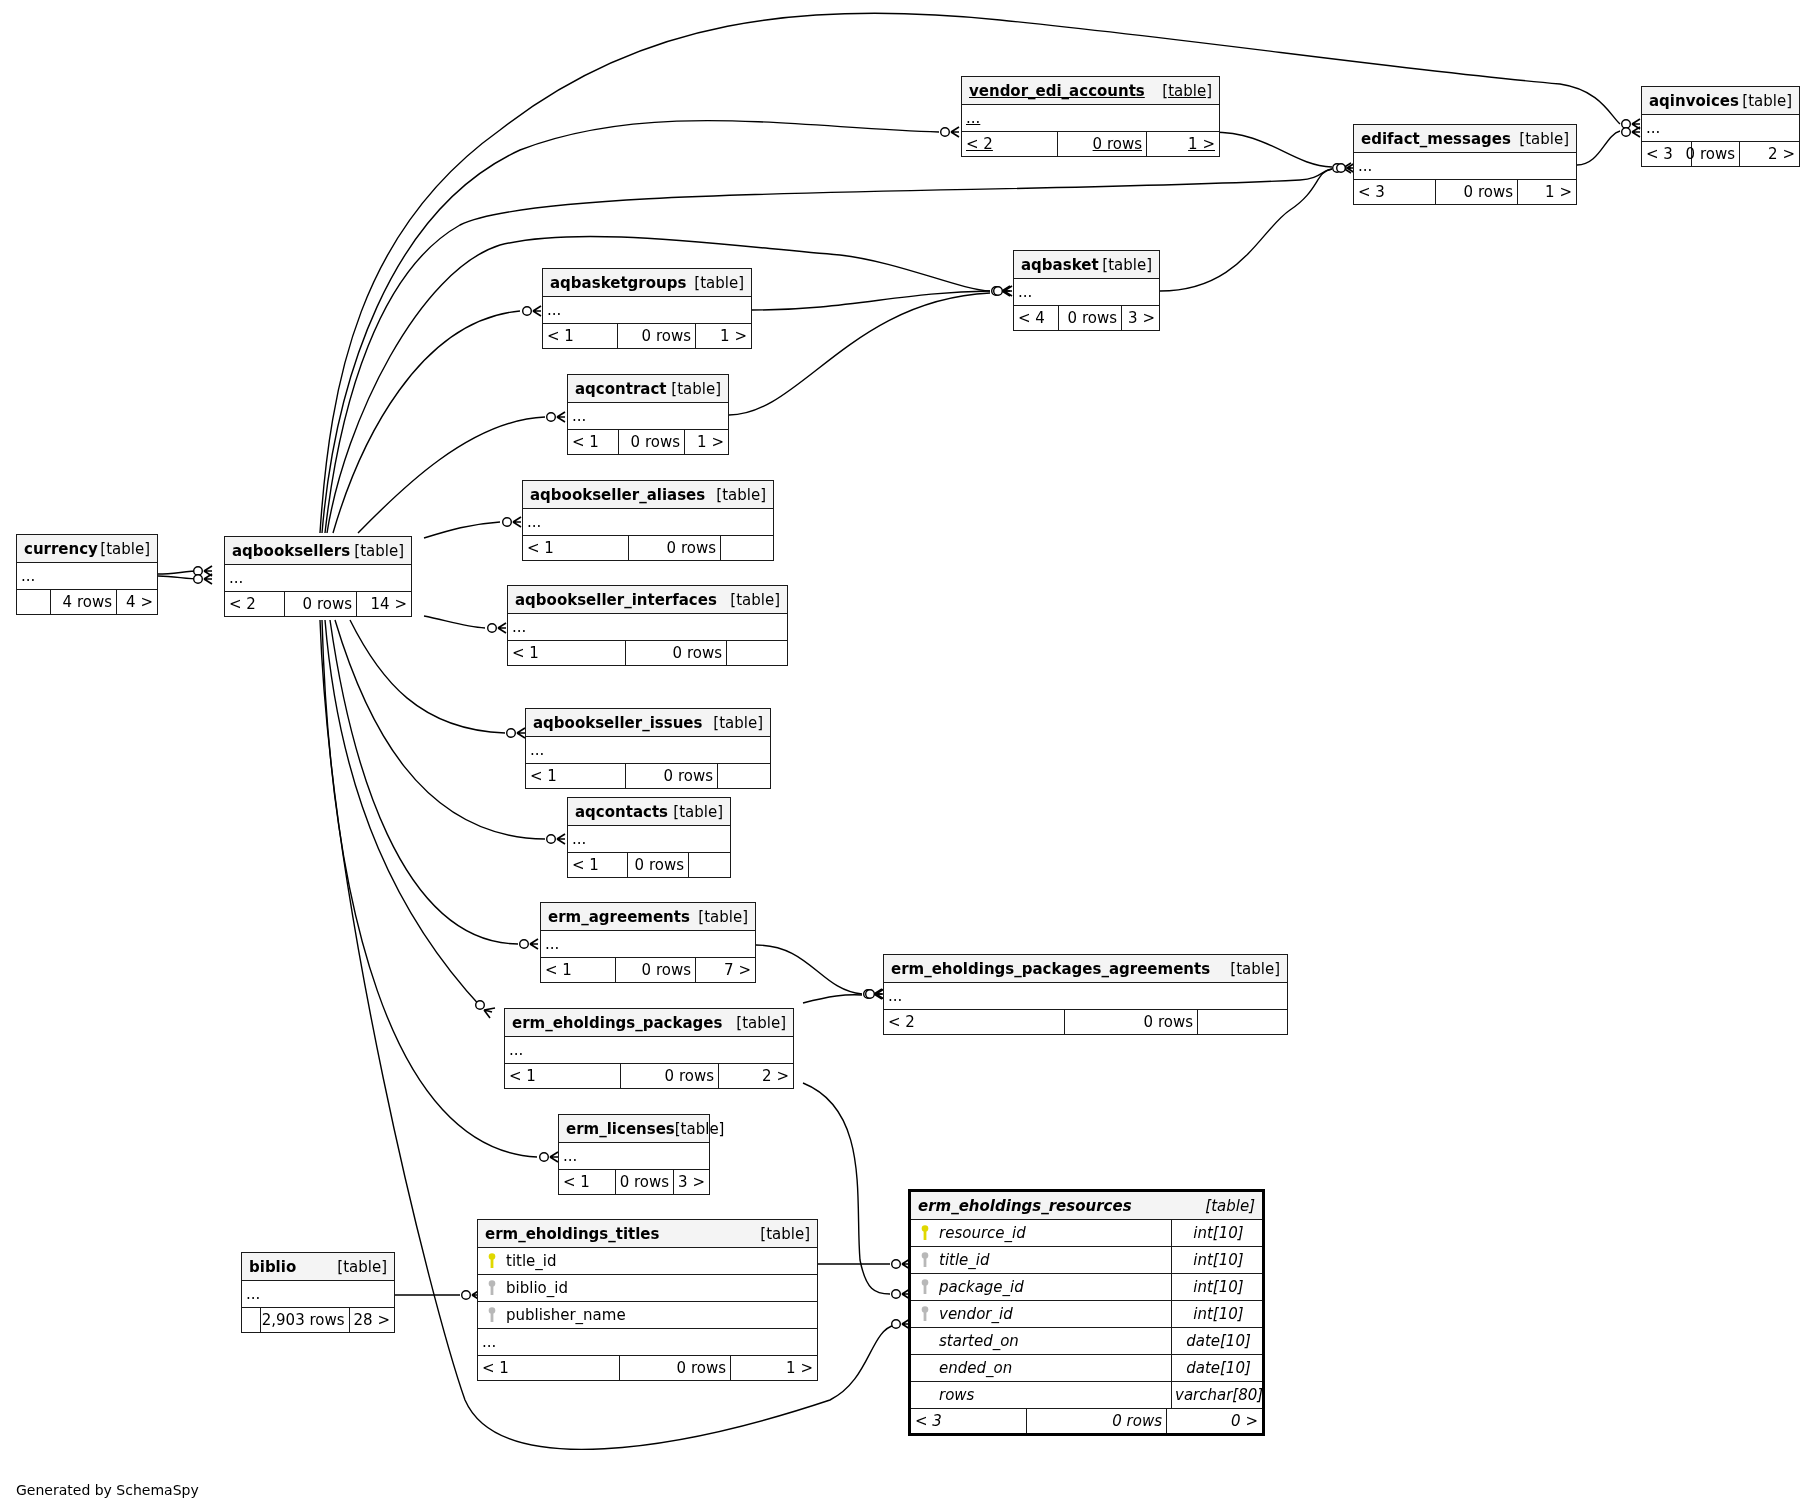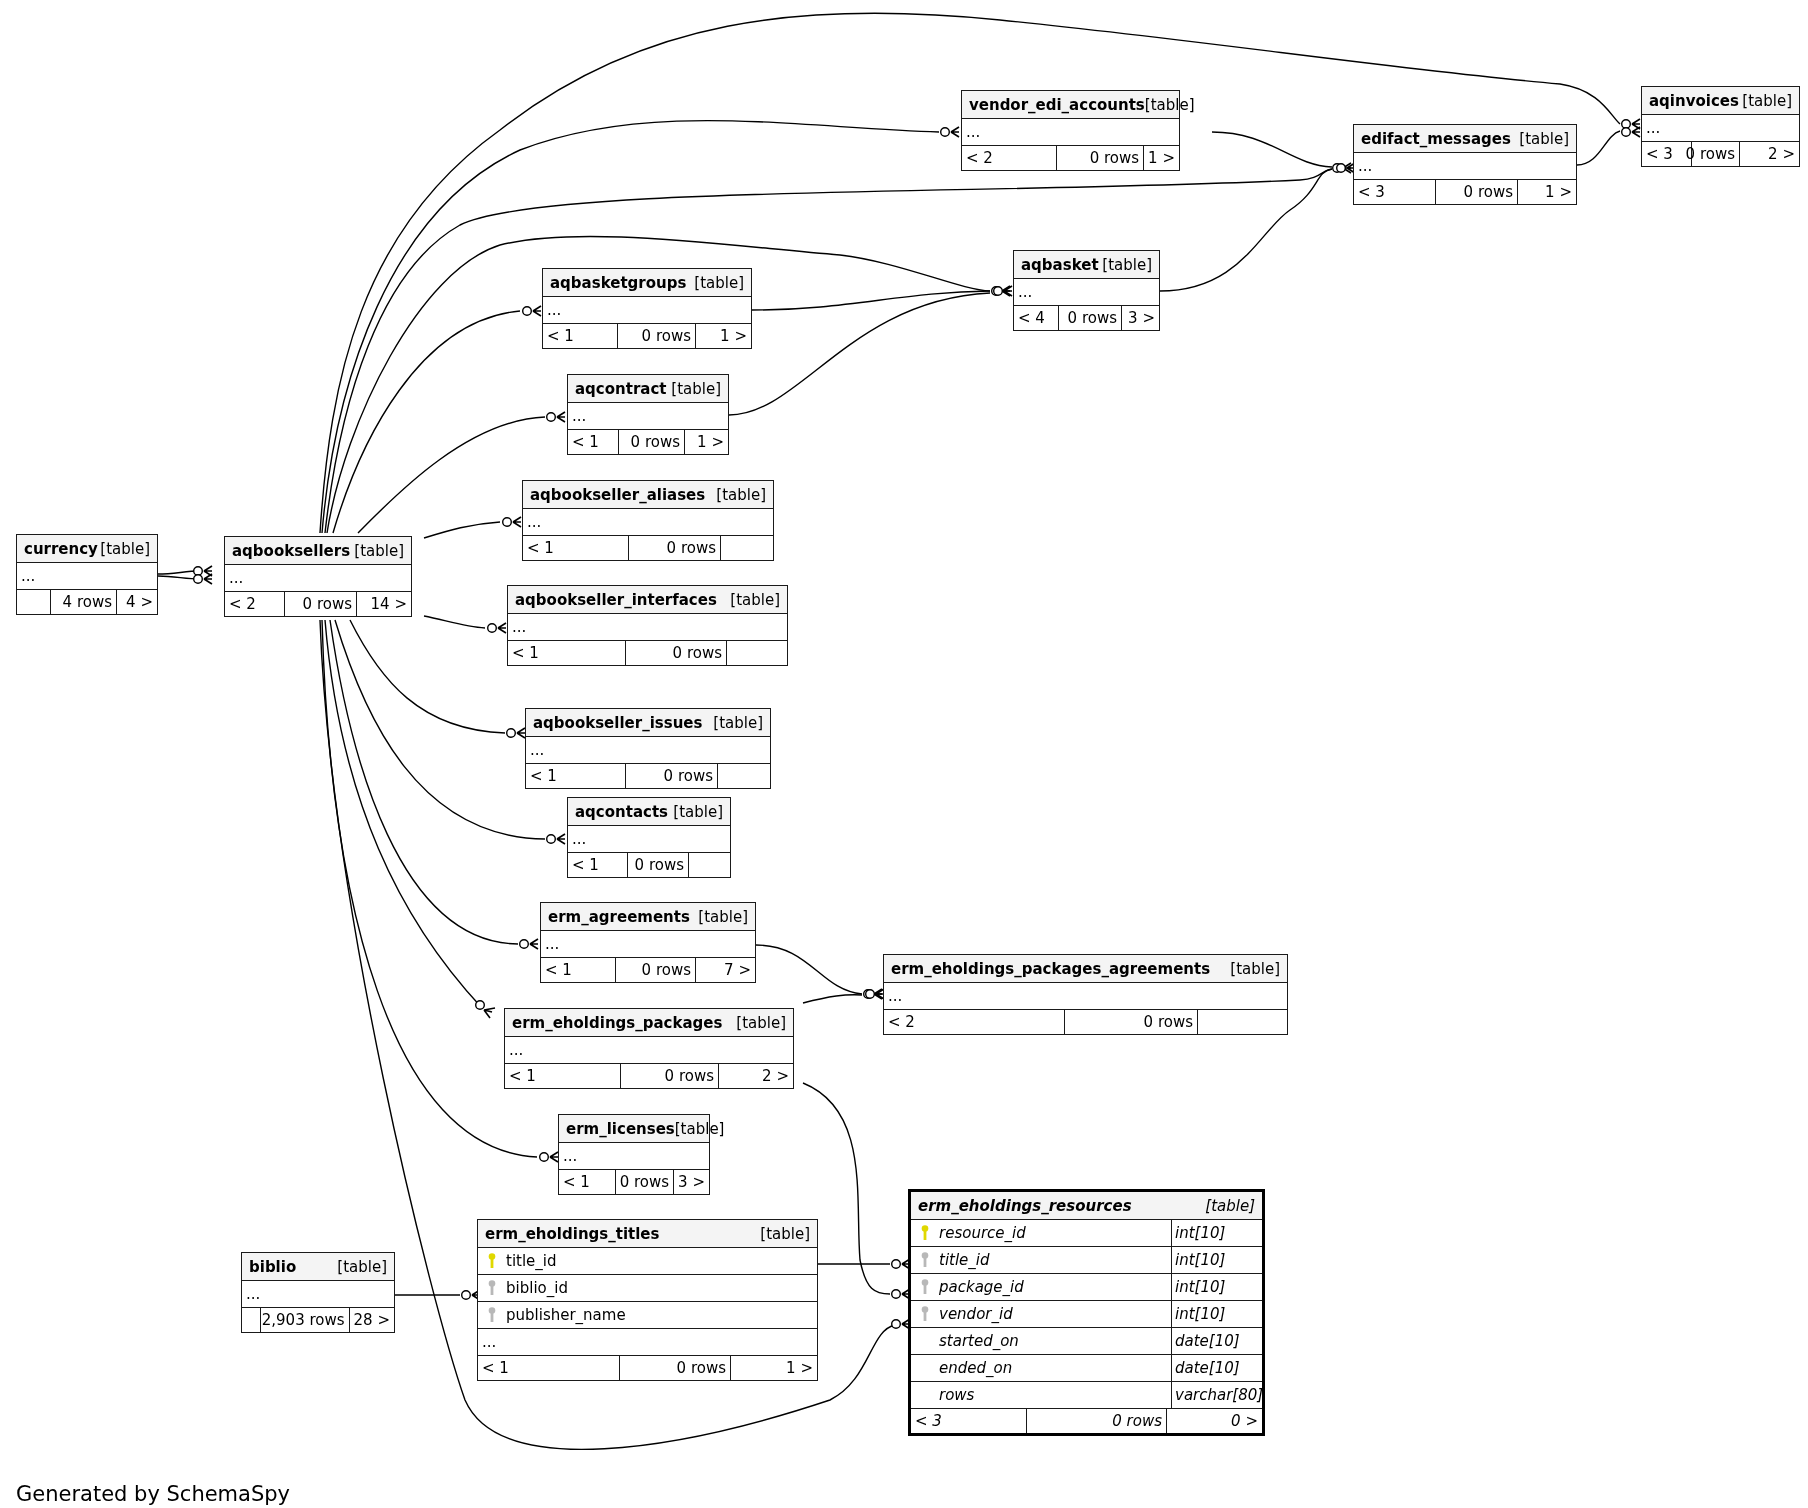--- a/index.html
+++ b/index.html
@@ -13,29 +13,29 @@
   .tbl.focus { border: 3.5px solid #000; font-style: italic; }
   .tbl .hdr { background: #f4f4f4; border-bottom: 1.5px solid #1a1a1a; height: 28px; display: flex; align-items: center;
               justify-content: space-between; padding: 0 7px; box-sizing: border-box; white-space: nowrap; }
   .tbl .hdr .name { font-weight: bold; }
   .tbl .hdr .kind { font-weight: normal; }
   .tbl .row { height: 27px; border-bottom: 1.5px solid #1a1a1a; display: flex; align-items: center; padding: 0 4px;
               box-sizing: border-box; white-space: nowrap; }
   .tbl .row.col { padding: 0; }
   .tbl .row.col .cname { flex: 1; display: flex; align-items: center; height: 100%; padding-left: 8px; box-sizing: border-box; border-right: 1.5px solid #1a1a1a; }
   .tbl .row.col .cname.noborder { border-right: none; }
-  .tbl .row.col .ctype { width: 90px; padding-left: 3px; box-sizing: border-box; }
+  .tbl .row.col .ctype { width: 90px; padding-left: 3px; box-sizing: border-box; text-align: center; }
   .tbl .key { display: inline-block; width: 12px; margin-right: 8px; text-align: center; }
   .tbl .key svg { display: block; }
   .tbl .ftr { height: 24px; display: flex; box-sizing: border-box; white-space: nowrap; }
   .tbl .ftr > div { height: 100%; display: flex; align-items: center; box-sizing: border-box; padding: 0 4px; }
   .tbl .ftr .parents { border-right: 1.5px solid #1a1a1a; justify-content: flex-start; }
   .tbl .ftr .rows { border-right: 1.5px solid #1a1a1a; justify-content: flex-end; }
   .tbl .ftr .children { justify-content: flex-end; }
-  .footer-note { position: absolute; left: 16px; top: 1482px; font-size: 21px; }
+  .footer-note { position: absolute; left: 16px; top: 1482px; font-size: 14px; }
 </style>
 </head>
 <body>
 
 <svg id="edges" xmlns="http://www.w3.org/2000/svg">
     <path d="M158,574 C175,574 185,571 200,571" class="edge"></path>
     <path d="M158,576 C175,576 185,579 200,579" class="edge"></path>
     <path d="M320,533 C330,380 360,230 500,130 C640,20 800,0 1000,20 C1200,40 1400,70 1560,84 C1600,90 1610,115 1620,124" class="edge"></path>
     <path d="M322,533 C335,380 390,210 520,150 C650,100 800,128 939,132" class="edge"></path>
     <path d="M325,533 C340,400 380,270 460,225 C540,185 1000,195 1300,180 C1320,179 1322,170 1332,169" class="edge"></path>
@@ -176,21 +176,21 @@
         <span class="name">aqbooksellers</span>
         <span class="kind">[table]</span>
       </div>
       <div class="row">...</div>
       <div class="ftr">
         <div class="parents" style="width:60px">&lt; 2</div>
         <div class="rows" style="width:72px">0 rows</div>
         <div class="children" style="flex:1">14 &gt;</div>
       </div>
     </div>
-    <div class="tbl" style="left: 961px; top: 90px; width: 219px;">
+    <div class="tbl" style="left: 961px; top: 76px; width: 259px; text-decoration: underline;">
       <div class="hdr">
         <span class="name">vendor_edi_accounts</span>
         <span class="kind">[table]</span>
       </div>
       <div class="row">...</div>
       <div class="ftr">
         <div class="parents" style="width:96px">&lt; 2</div>
         <div class="rows" style="width:89px">0 rows</div>
         <div class="children" style="flex:1">1 &gt;</div>
       </div>

